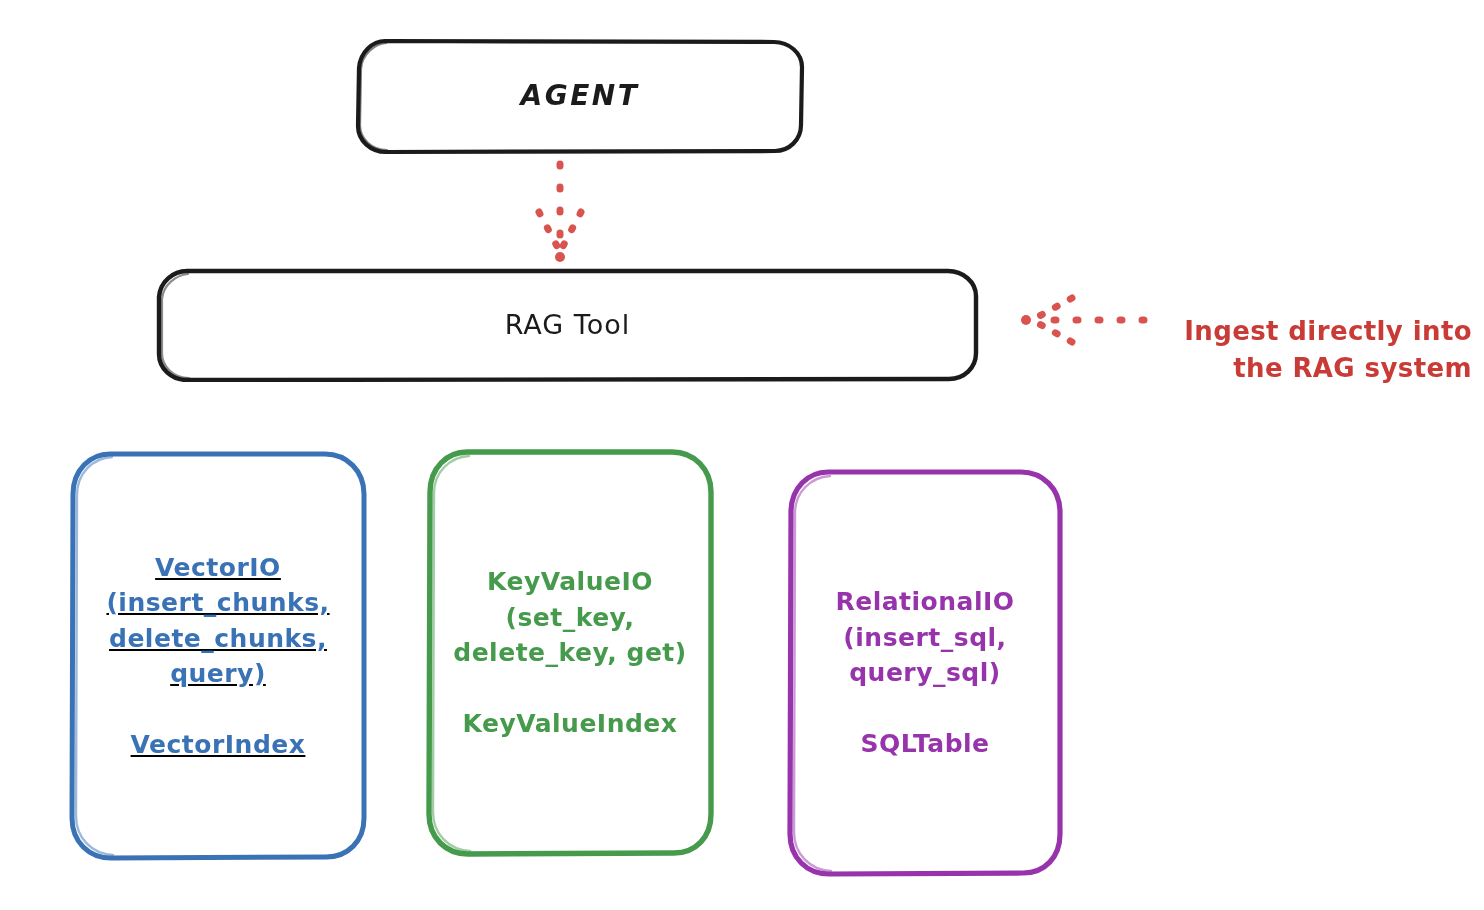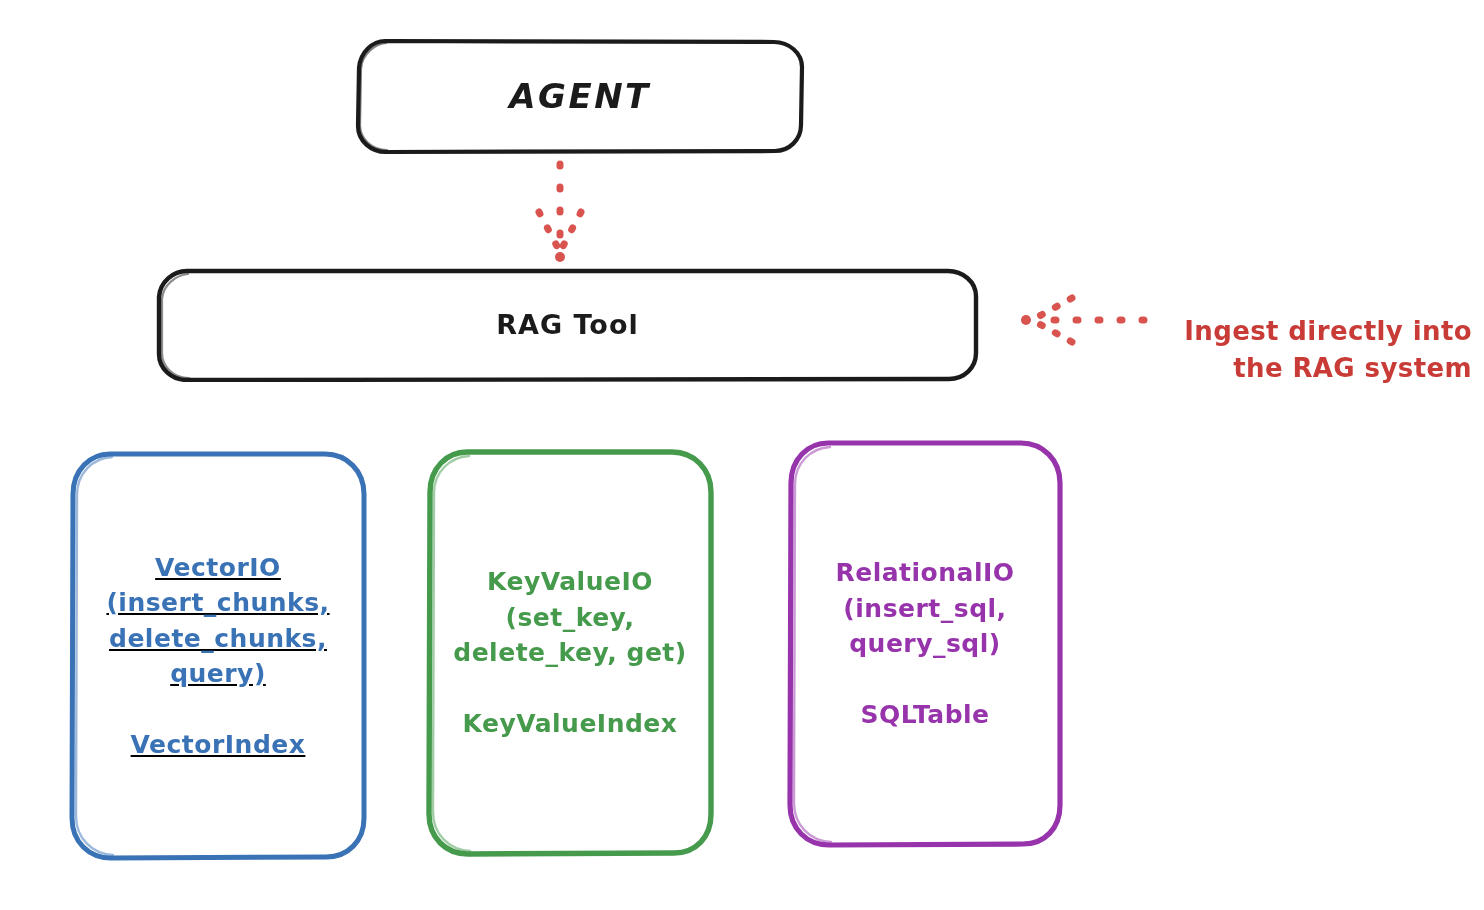--- a/index.html
+++ b/index.html
@@ -45,36 +45,36 @@
   #agent-node {
     left: 355px;
     top: 38px;
     width: 450px;
     height: 117px;
   }
   #agent-node .node-label {
     font-family: "DejaVu Sans", sans-serif;
     font-style: italic;
     font-weight: 700;
-    font-size: 34px;
+    font-size: 28px;
     color: #1b1b1b;
     letter-spacing: 2.5px;
   }
 
   
   #ragtool-node {
     left: 155px;
     top: 268px;
     width: 825px;
     height: 114px;
   }
   #ragtool-node .node-label {
     font-family: "DejaVu Sans", sans-serif;
     font-size: 27px;
-    font-weight: 700;
+    font-weight: 400;
     color: #1b1b1b;
     letter-spacing: 1px;
   }
 
   
   .provider .node-label {
     font-size: 25px;
     font-weight: 600;
     line-height: 1.42;
   }
@@ -90,21 +90,21 @@
   #keyvalueio-node {
     left: 425px;
     top: 448px;
     width: 290px;
     height: 410px;
   }
   #keyvalueio-node .node-label { color: #459a4c; }
 
   #relationalio-node {
     left: 786px;
-    top: 439px;
+    top: 468px;
     width: 278px;
     height: 410px;
   }
   #relationalio-node .node-label { color: #9734ab; }
 
   
   .arrow-svg {
     position: absolute;
     overflow: visible;
   }

